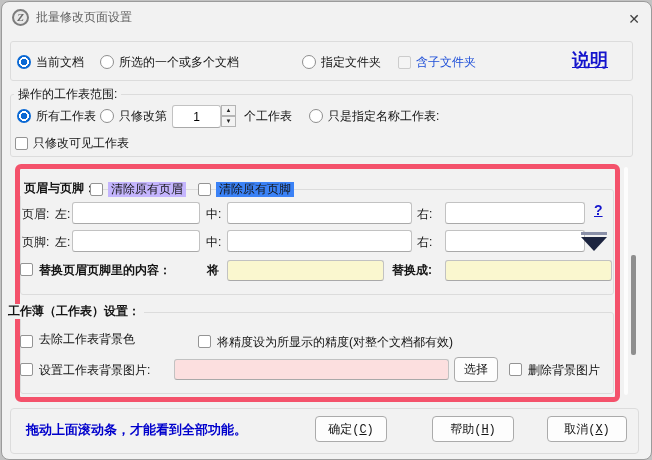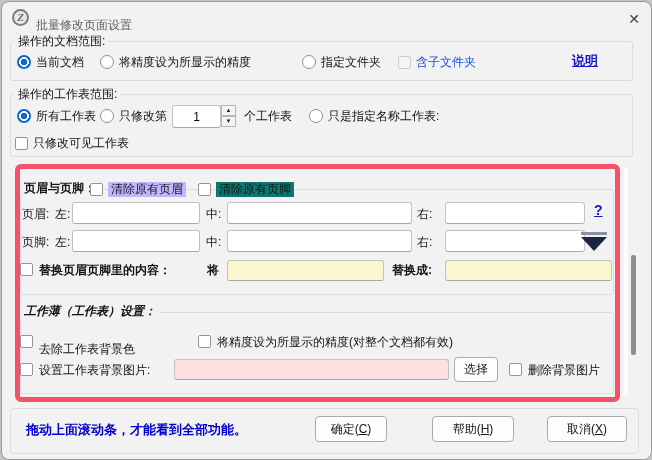--- a/index.html
+++ b/index.html
@@ -13,57 +13,56 @@
   .fieldset{position:absolute;border:1px solid #dcdcdc;border-radius:3px;}
   .legend{position:absolute;background:#f2f2f2;padding:0 4px;white-space:nowrap;line-height:15px;}
   .radio{position:absolute;width:14px;height:14px;border-radius:50%;background:#fff;border:1px solid #8f8f8f;box-sizing:border-box;}
   .radio.checked{border:none;background:radial-gradient(circle at 50% 50%, #0b69d4 0 3.2px, #ffffff 3.4px 4.8px, #0b69d4 5px 7px);}
   .cb{position:absolute;width:13px;height:13px;background:#fff;border:1px solid #949494;border-radius:2px;box-sizing:border-box;}
   .cb.disabled{border-color:#cccccc;background:#f4f4f4;}
   .txt{position:absolute;background:#fff;border:1px solid #c2c2c2;border-bottom-color:#a9a9a9;border-radius:3px;box-sizing:border-box;font-family:"Liberation Sans",sans-serif;font-size:12px;padding:0 4px;}
   .txt.yellow{background:#faf7cf;}
   .txt.pink{background:#fcdfdf;}
   .link{position:absolute;color:#1414cc;text-decoration:underline;white-space:nowrap;line-height:15px;cursor:pointer;}
-  .btn{position:absolute;background:#fdfdfd;border:1px solid #ababab;border-radius:4px;font-family:Liberation Sans, sans-serif;font-size:12px;color:#141414;text-align:center;padding:0;}
+  .btn{position:absolute;background:#fdfdfd;border:1px solid #ababab;border-radius:4px;font-family:Liberation Mono, monospace;font-size:12px;color:#141414;text-align:center;padding:0;}
   .accel{text-decoration:underline;}
   .redbox{position:absolute;border:5px solid #f4526b;border-radius:6px;}
   .spinbtn{position:absolute;width:15px;height:11px;background:#f3f3f3;border:1px solid #b5b5b5;box-sizing:border-box;font-size:6px;line-height:9px;text-align:center;color:#222;}
   .tri-down{position:absolute;width:0;height:0;border-left:13px solid transparent;border-right:13px solid transparent;border-top:14px solid #1c2440;}
   .tri-bar{position:absolute;width:26px;height:3px;background:#8a90a8;}
   .titlebar-icon{position:absolute;width:17px;height:17px;border:2px solid #7d7d7d;border-radius:50%;box-sizing:border-box;
                  font-family:"Liberation Serif",serif;font-style:italic;font-weight:bold;font-size:11px;line-height:13px;text-align:center;color:#6a6a6a;background:#e9e9e9;}
   .close{position:absolute;width:26px;height:24px;text-align:center;line-height:24px;font-size:14px;color:#404040;cursor:pointer;}
   .sb-track{position:absolute;background:#fdfdfd;border-radius:2px;}
   .sb-thumb{position:absolute;background:#8f8f8f;border-radius:2px;}
 </style>
 </head>
 <body>
 
 <div class="window">
 
   <div class="titlebar-icon" style="left:10px;top:7px;">Z</div>
-  <div class="lbl" style="left:34px;top:8px;color:#5f5f5f;margin-top:8px;">批量修改页面设置</div>
+  <div class="lbl" style="left:34px;top:8px;color:#5f5f5f;">批量修改页面设置</div>
   <div class="close" style="left:619px;top:5px;">✕</div>
 
   <div class="fieldset" style="left:8px;top:39px;width:621px;height:38px;"></div>
-  <div class="legend lbl" style="left:12px;top:32px;">操作的文档范围:</div>
 
   <div class="radio checked" style="left:15px;top:53px;"></div>
   <div class="lbl" style="left:34px;top:53px;text-align:center;">当前文档</div>
 
   <div class="radio" style="left:98px;top:53px;"></div>
-  <div class="lbl" style="left:117px;top:53px;">将精度设为所显示的精度</div>
+  <div class="lbl" style="left:117px;top:53px;">所选的一个或多个文档</div>
 
   <div class="radio" style="left:300px;top:53px;"></div>
   <div class="lbl" style="left:319px;top:53px;">指定文件夹</div>
 
   <div class="cb disabled" style="left:396px;top:54px;"></div>
   <div class="lbl gray" style="left:414px;top:53px;">含子文件夹</div>
 
-  <div class="link b" style="left:570px;top:51px;font-size:13px;">说明</div>
+  <div class="link b" style="left:570px;top:51px;font-size:18px;">说明</div>
 
   <div class="fieldset" style="left:8px;top:92px;width:621px;height:61px;"></div>
   <div class="legend lbl" style="left:12px;top:85px;">操作的工作表范围:</div>
 
   <div class="radio checked" style="left:15px;top:107px;"></div>
   <div class="lbl" style="left:34px;top:107px;">所有工作表</div>
 
   <div class="radio" style="left:98px;top:107px;"></div>
   <div class="lbl" style="left:117px;top:107px;">只修改第</div>
 
@@ -80,21 +79,21 @@
   <div class="lbl" style="left:31px;top:134px;">只修改可见工作表</div>
 
   <div class="redbox" style="left:13px;top:162px;width:595px;height:228px;"></div>
 
   <div class="fieldset" style="left:18px;top:187px;width:592px;height:104px;"></div>
   <div class="legend lbl b" style="left:18px;top:179px;">页眉与页脚：</div>
 
   <div class="cb" style="left:88px;top:181px;background:#fff;"></div>
   <div class="lbl" style="left:106px;top:180px;background:#c4b5fd;padding:0 3px;">清除原有页眉</div>
   <div class="cb" style="left:196px;top:181px;"></div>
-  <div class="lbl" style="left:214px;top:180px;background:#0f766e;padding:0 3px;">清除原有页脚</div>
+  <div class="lbl" style="left:214px;top:180px;background:#3b82f6;padding:0 3px;">清除原有页脚</div>
 
   <div class="lbl" style="left:20px;top:205px;">页眉:</div>
   <div class="lbl" style="left:53px;top:205px;">左:</div>
   <input class="txt" style="left: 70px; top: 200px; width: 128px; height: 22px;">
   <div class="lbl" style="left:204px;top:205px;">中:</div>
   <input class="txt" style="left: 225px; top: 200px; width: 185px; height: 22px;">
   <div class="lbl" style="left:415px;top:205px;">右:</div>
   <input class="txt" style="left: 443px; top: 200px; width: 140px; height: 22px;">
   <div class="link b" style="left:592px;top:201px;font-size:14px;">?</div>
 
@@ -109,24 +108,24 @@
   <div class="tri-down" style="left:579px;top:235px;"></div>
 
   <div class="cb" style="left:18px;top:261px;"></div>
   <div class="lbl b" style="left:37px;top:261px;">替换页眉页脚里的内容：</div>
   <div class="lbl b" style="left:205px;top:261px;">将</div>
   <input class="txt yellow" style="left: 225px; top: 258px; width: 157px; height: 21px;">
   <div class="lbl b" style="left:390px;top:261px;">替换成:</div>
   <input class="txt yellow" style="left: 443px; top: 258px; width: 167px; height: 21px;">
 
   <div class="fieldset" style="left:18px;top:310px;width:592px;height:80px;"></div>
-  <div class="legend lbl b" style="left:18px;top:302px;font-style:italic;">工作薄（工作表）设置：</div>
+  <div class="legend lbl b" style="left:2px;top:302px;">工作薄（工作表）设置：</div>
 
   <div class="cb" style="left:18px;top:333px;"></div>
-  <div class="lbl" style="left:37px;top:340px;">去除工作表背景色</div>
+  <div class="lbl" style="left:37px;top:330px;">去除工作表背景色</div>
   <div class="cb" style="left:196px;top:333px;"></div>
   <div class="lbl" style="left:215px;top:333px;">将精度设为所显示的精度(对整个文档都有效)</div>
 
   <div class="cb" style="left:18px;top:361px;"></div>
   <div class="lbl" style="left:37px;top:361px;">设置工作表背景图片:</div>
   <input class="txt pink" style="left: 172px; top: 357px; width: 275px; height: 21px;">
   <button class="btn" style="left:452px;top:355px;width:44px;height:25px;">选择</button>
   <div class="cb" style="left:507px;top:361px;"></div>
   <div class="lbl" style="left:526px;top:361px;">删除背景图片</div>
 

